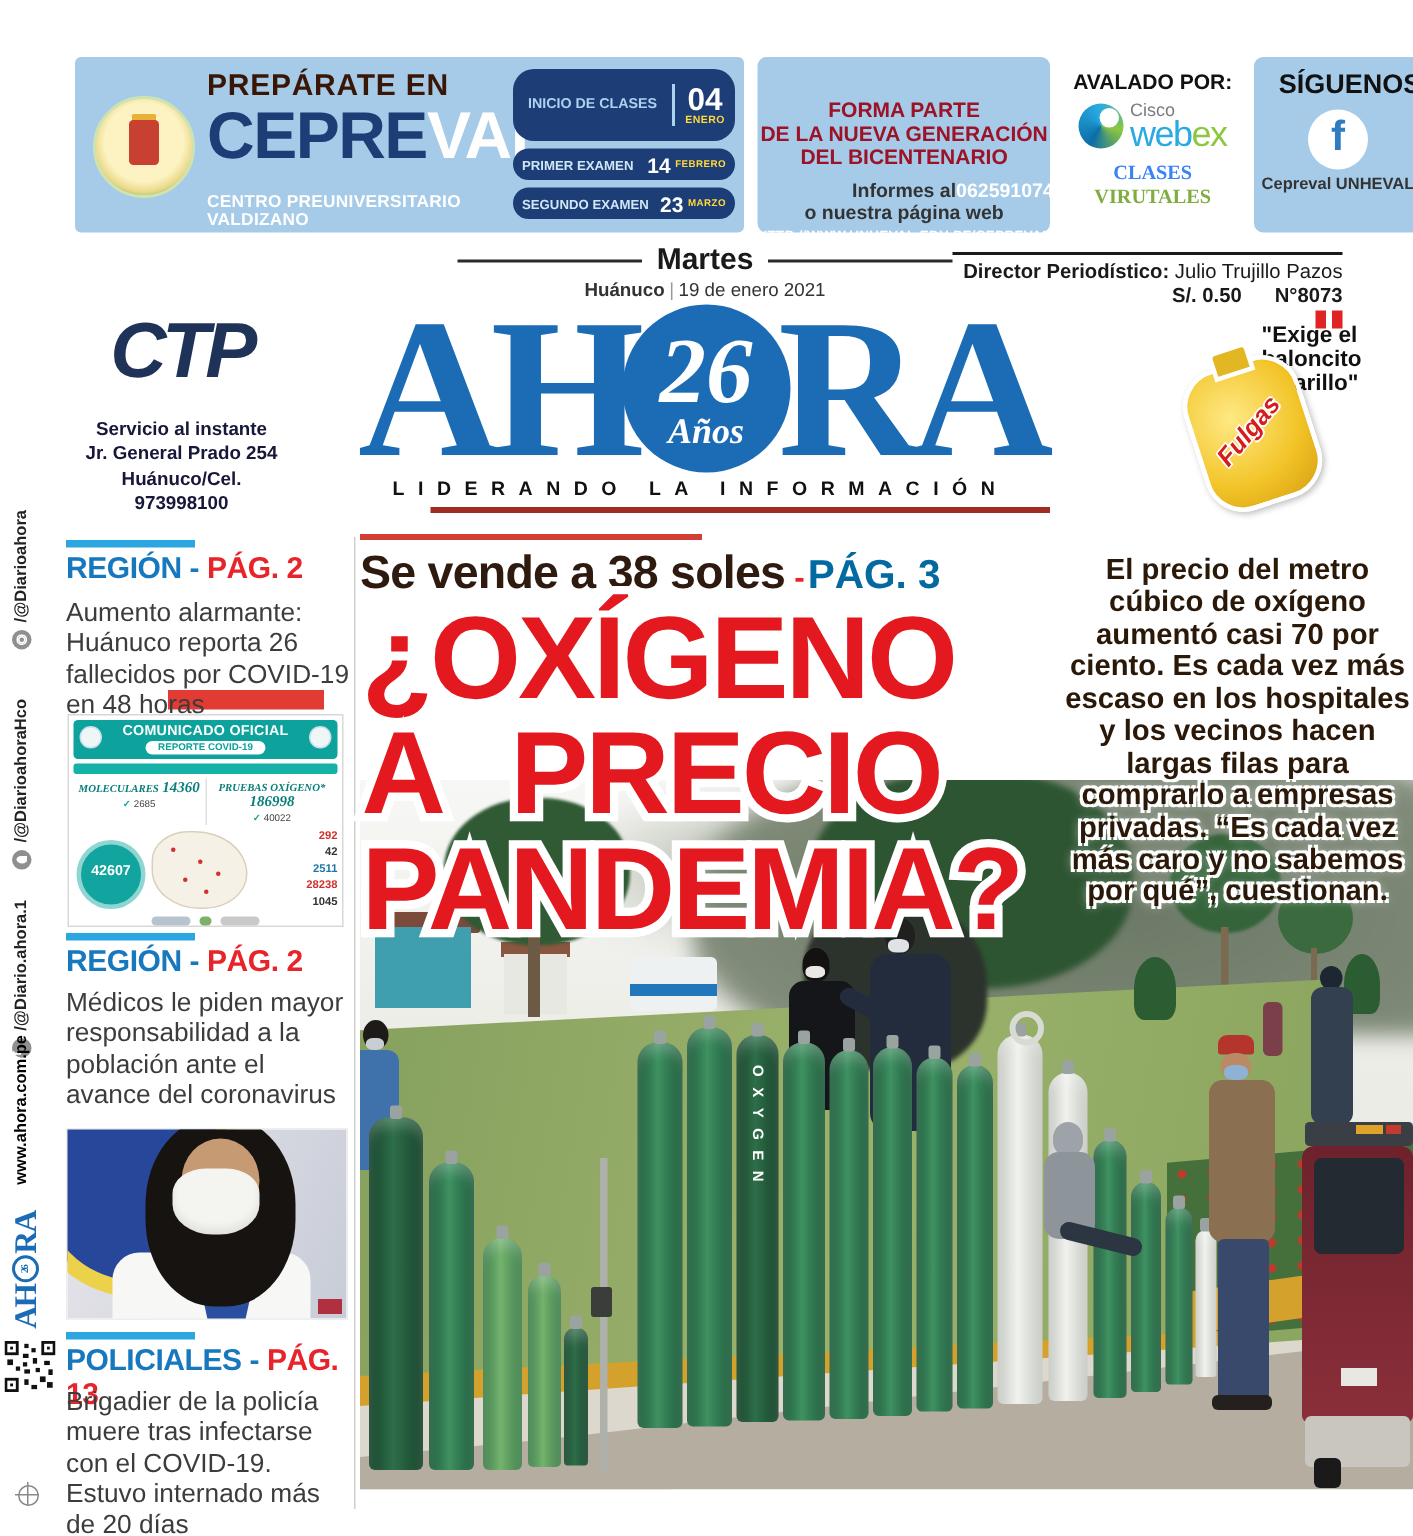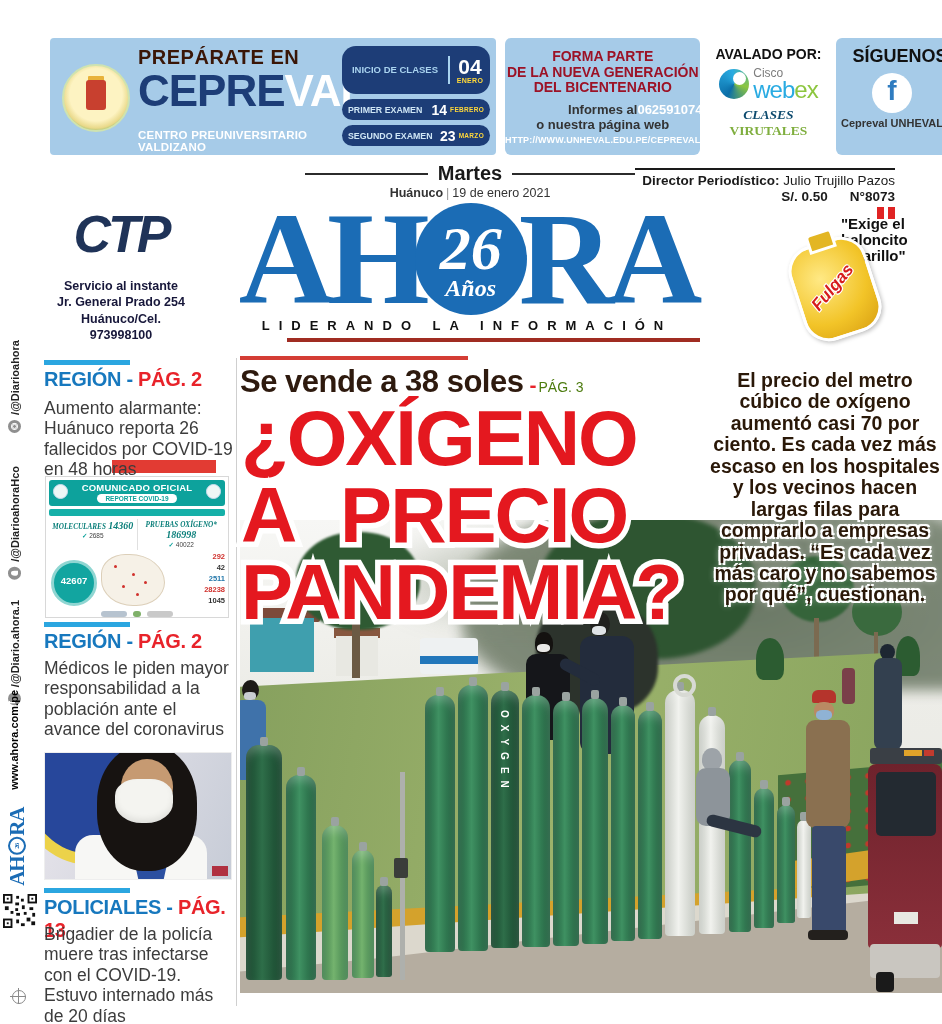--- a/index.html
+++ b/index.html
@@ -22,38 +22,38 @@
   .pill{background:#1d3d77;border-radius:14px;color:#fff;display:flex;align-items:center;overflow:hidden;}
   .pill-big{height:48px;}
   .pill-big .plabel{flex:1;text-align:center;font-size:9.5px;font-weight:800;color:#a9d3ef;line-height:1.1;padding:0 2px;}
   .daybox{width:40px;text-align:center;border-left:2px solid #a9d3ef;}
   .day-big{font-size:21px;font-weight:900;color:#fff;line-height:1;}
   .mon{font-size:7px;font-weight:800;color:#ffd83a;letter-spacing:.3px;}
   .pill-small{height:21px;margin-top:5px;padding:0 6px;}
   .pill-small .plabel{flex:1;font-size:8.8px;font-weight:800;color:#cfe6f5;white-space:nowrap;}
   .pill-small .day-s{font-size:14px;font-weight:900;color:#fff;margin:0 3px;}
   .pill-small .mon{font-size:6.5px;}
-  .b2{flex:0 0 172px;background:#a6cbe8;border-radius:6px;text-align:center;padding-top:11px;box-sizing:border-box;}
+  .b2{flex:0 0 172px;background:#a6cbe8;border-radius:6px;text-align:center;padding-top:28px;box-sizing:border-box;}
   .camp{font-size:14px;font-weight:900;color:#9c1226;line-height:1.12;}
   .info1{margin-top:6px;font-size:13px;font-weight:700;color:#333;}
   .info1 .ph{color:#fff;font-weight:900;}
   .info2{font-size:13px;font-weight:700;color:#333;}
   .urlline{margin-top:3px;font-size:9px;font-weight:900;color:#fff;letter-spacing:.2px;}
   .b3{flex:0 0 118px;background:#fff;text-align:center;padding-top:8px;box-sizing:border-box;}
   .aval{font-size:14px;font-weight:900;color:#111;}
   .webexrow{display:flex;align-items:center;justify-content:center;gap:4px;margin-top:6px;}
   .webex-ball{width:30px;height:30px;border-radius:50%;
       background:conic-gradient(from 210deg,#0b6ea8,#29abe2 40%,#8dc63f 70%,#0b6ea8);position:relative;}
   .webex-ball::after{content:"";position:absolute;right:3px;top:3px;width:13px;height:13px;border-radius:50%;background:#fff;}
   .webex-txt{text-align:left;line-height:.9;}
   .cisco{font-size:12px;color:#7c7c7c;font-weight:400;}
   .wbx{font-size:24px;font-weight:400;letter-spacing:-1px;}
   .wbx-a{color:#29abe2;} .wbx-b{color:#8dc63f;}
   .classes{margin-top:7px;font-family:"Liberation Serif",serif;font-weight:700;font-size:13.5px;}
-  .cls-a{color:#0c4a6e;font-style:italic;} .cls-b{color:#7fae3e;}
+  .cls-a{color:#3b82f6;} .cls-b{color:#7fae3e;}
   .b4{flex:0 0 84px;background:#a6cbe8;border-radius:6px;text-align:center;padding-top:8px;box-sizing:border-box;}
   .sig{font-size:18px;font-weight:700;color:#111;padding-left:16px;}
   .fbcirc{width:40px;height:40px;border-radius:50%;background:#fff;margin:6px auto 4px;position:relative;}
   .fbcirc::before{content:"f";position:absolute;left:0;right:0;top:4px;font:900 28px/1 "Liberation Sans",sans-serif;color:#2f7cc0;}
   .acct{font-size:11px;font-weight:700;color:#333;}
 
   
   .martes-wrap{position:absolute;left:305px;top:162px;width:330px;text-align:center;}
   .martes-row{display:flex;align-items:center;gap:10px;}
   .mline{flex:1;height:2px;background:#2b2b2b;}
@@ -153,21 +153,21 @@
   .dp-mask{position:absolute;left:70px;top:26px;width:58px;height:44px;background:#f4f4f0;border-radius:38% 38% 46% 46%;box-shadow:inset 0 -4px 6px rgba(0,0,0,.08);}
   .dp-coat{position:absolute;left:30px;top:82px;width:132px;height:48px;background:#f7f7f5;border-radius:18px 18px 0 0;}
   .dp-scrub{position:absolute;left:84px;top:84px;width:44px;height:44px;background:#2b4fa0;clip-path:polygon(0 0,100% 0,78% 100%,22% 100%);}
   .dp-tag{position:absolute;right:3px;bottom:3px;width:16px;height:10px;background:#b03040;}
 
   
   .main-rule{position:absolute;left:240px;top:356px;width:228px;height:4px;background:#d43d35;}
   .main-kicker{position:absolute;left:240px;top:364px;white-space:nowrap;}
   .mk-main{font-size:31px;font-weight:800;color:#2e1a0e;letter-spacing:-.5px;}
   .mk-sep{font-size:21px;font-weight:800;color:#e8232a;margin:0 2px 0 6px;}
-  .mk-page{font-size:14px;font-weight:400;color:#4d7c0f;}
+  .mk-page{font-size:27px;font-weight:700;color:#0369a1;}
   .headline{position:absolute;left:241px;top:399px;width:480px;z-index:5;}
   .hl-line{position:relative;height:77px;font-size:78px;font-weight:900;letter-spacing:-2px;line-height:1;white-space:nowrap;}
   .hl-line.l2{word-spacing:28px;}
   .hl-stroke{position:absolute;left:0;top:0;color:#fff;-webkit-text-stroke:11px #fff;
      text-shadow:0 0 3px #fff,0 0 5px #fff;}
   .hl-fill{position:absolute;left:0;top:0;color:#e4181f;}
   .deck{position:absolute;left:708px;top:370px;width:234px;z-index:6;text-align:center;
      font-size:19.5px;font-weight:800;color:#2a1808;line-height:1.1;
      text-shadow:-2px -2px 0 #fff,2px -2px 0 #fff,-2px 2px 0 #fff,2px 2px 0 #fff,0 0 7px #fff;}
 

